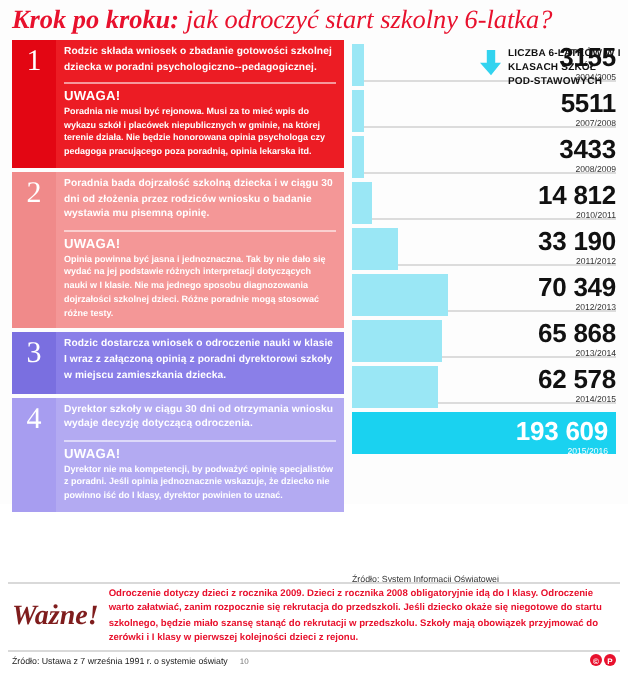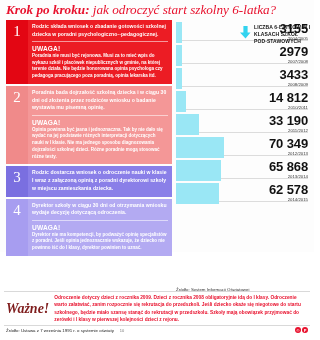--- a/index.html
+++ b/index.html
@@ -270,21 +270,21 @@
         <div class="bar" style="width: 6px; background: rgb(154, 231, 245);"></div>
         <div class="bar-labels">
           <div class="bar-val">3155</div>
           <div class="bar-year">2004/2005</div>
         </div>
       </div>
       <div class="bar-row">
         <div class="bar-rule"></div>
         <div class="bar" style="width: 6px; background: rgb(154, 231, 245);"></div>
         <div class="bar-labels">
-          <div class="bar-val">2979</div>
+          <div class="bar-val">5511</div>
           <div class="bar-year">2007/2008</div>
         </div>
       </div>
       <div class="bar-row">
         <div class="bar-rule"></div>
         <div class="bar" style="width: 6px; background: rgb(154, 231, 245);"></div>
         <div class="bar-labels">
           <div class="bar-val">3433</div>
           <div class="bar-year">2008/2009</div>
         </div>
@@ -320,20 +320,28 @@
           <div class="bar-val">65 868</div>
           <div class="bar-year">2013/2014</div>
         </div>
       </div>
       <div class="bar-row">
         <div class="bar-rule"></div>
         <div class="bar" style="width: 43px; background: rgb(154, 231, 245);"></div>
         <div class="bar-labels">
           <div class="bar-val">62 578</div>
           <div class="bar-year">2014/2015</div>
+        </div>
+      </div>
+      <div class="bar-row inverse">
+        <div class="bar-rule"></div>
+        <div class="bar last" style="width: 132px; background: rgb(26, 210, 240);"></div>
+        <div class="bar-labels" style="right: 4px; top: 3px;">
+          <div class="bar-val">193 609</div>
+          <div class="bar-year">2015/2016</div>
         </div>
       </div>
     </div>
 
   <div class="legend">
     <span class="legend-arrow">
       <svg width="11" height="13" viewBox="0 0 11 13" aria-hidden="true">
         <path d="M3.4 0 h4.2 v6.4 h2.9 L5.5 12.6 L0 6.4 h3.4 Z" fill="#32d3ef"></path>
       </svg>
     </span>

